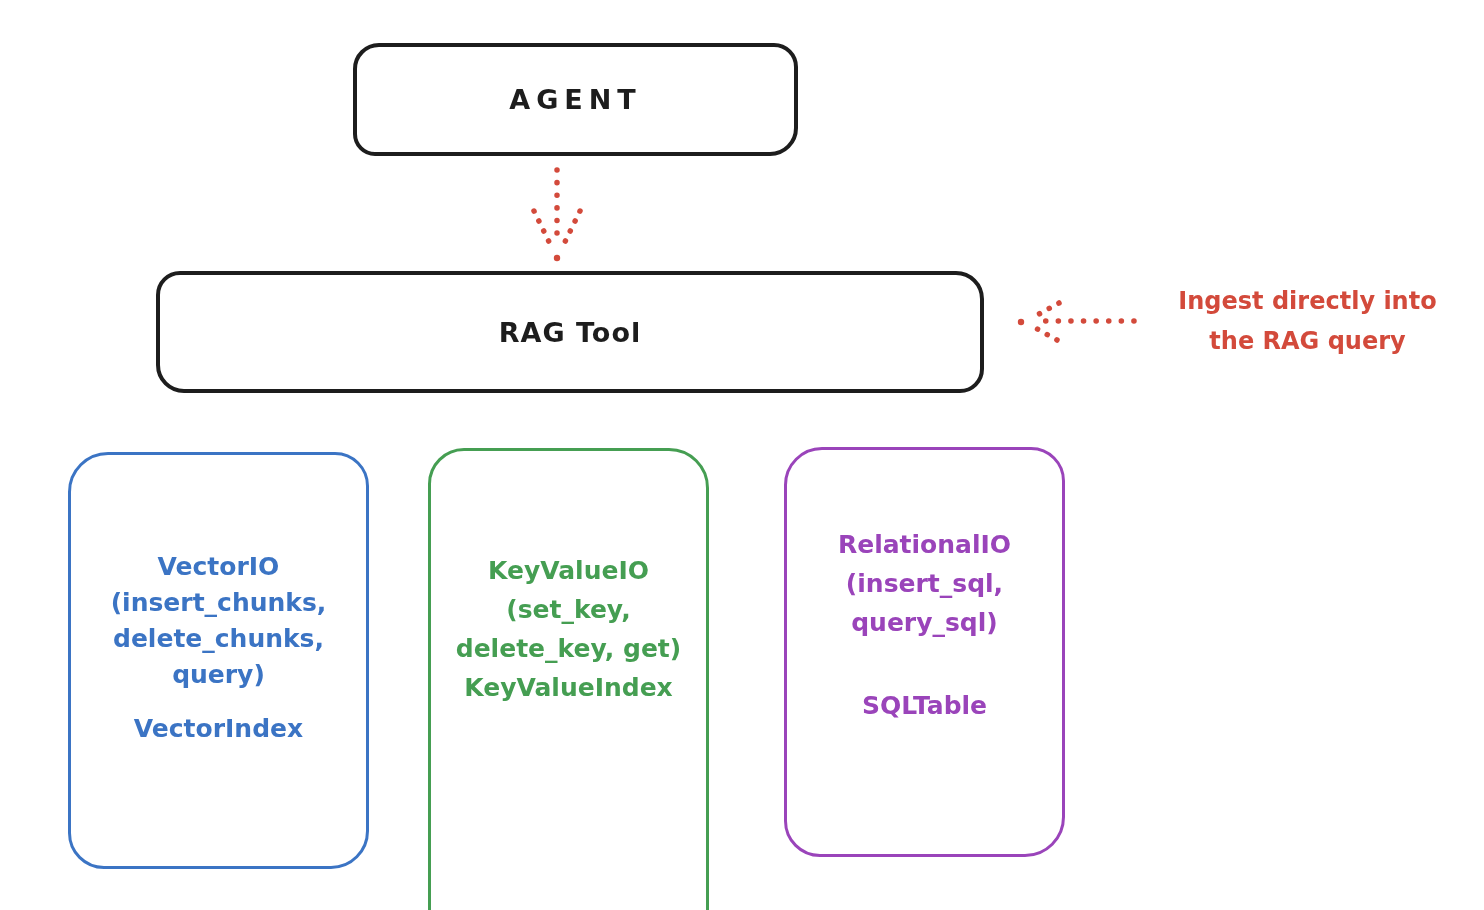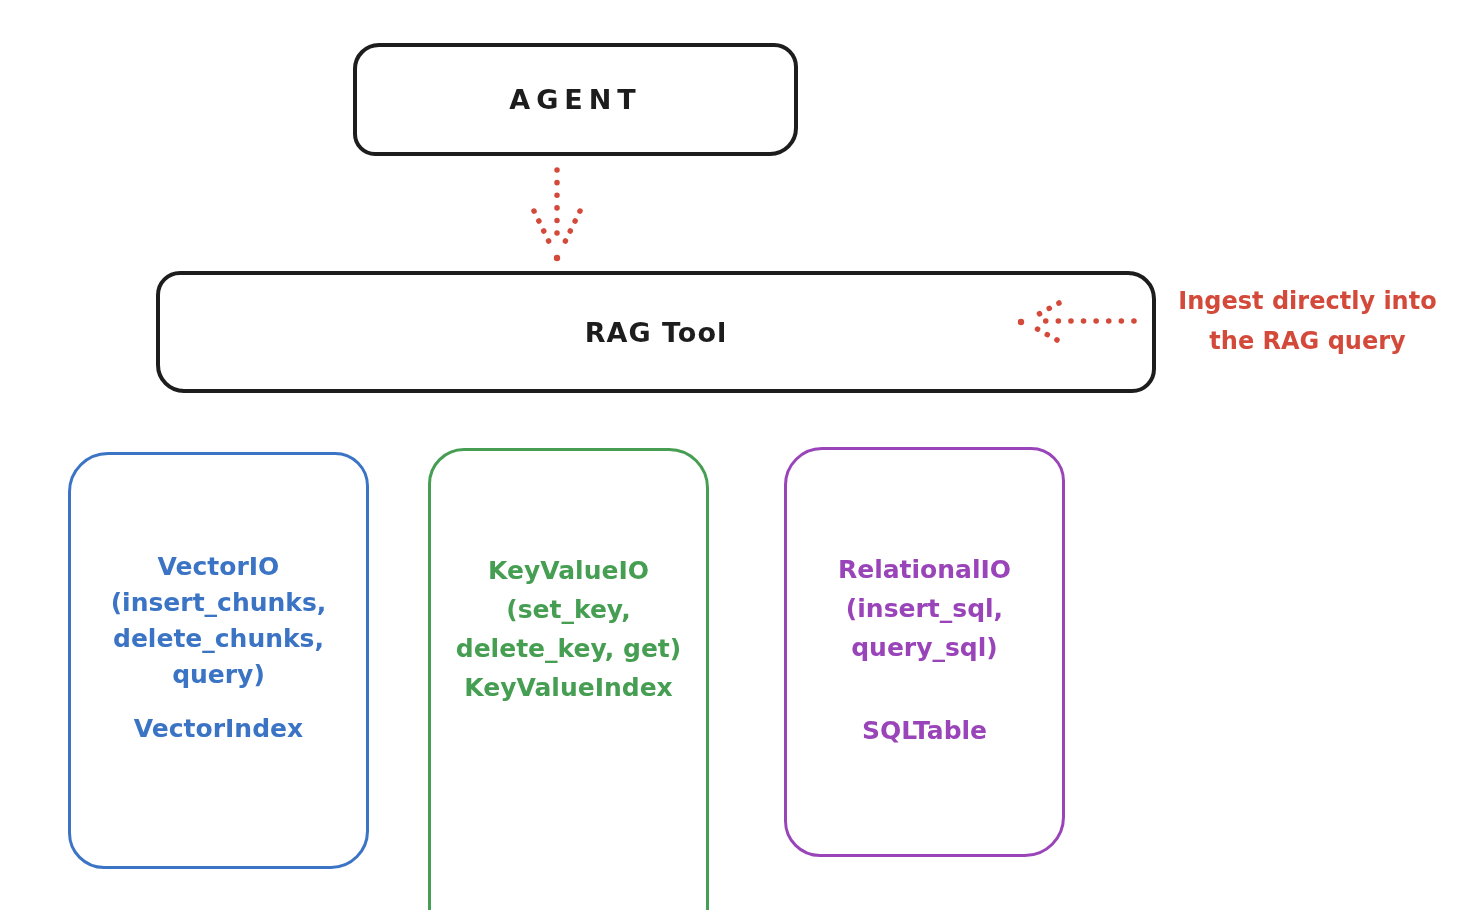--- a/index.html
+++ b/index.html
@@ -29,21 +29,21 @@
     display: flex; align-items: center; justify-content: center;
   }
   .agent-box {
     left: 353px; top: 43px; width: 445px; height: 113px;
     border: 4px solid var(--ink);
     border-radius: 26px 24px 28px 22px;
     color: var(--ink);
     font-size: 27px; font-weight: 700; letter-spacing: 6px;
   }
   .rag-box {
-    left: 156px; top: 271px; width: 1000px; height: 122px;
+    left: 156px; top: 271px; width: 828px; height: 122px;
     border: 4px solid var(--ink);
     border-radius: 24px 28px 24px 28px;
     color: var(--ink);
     font-size: 27px; font-weight: 600; letter-spacing: 1px;
   }
 
   .store-box {
     position: absolute;
     background: #ffffff;
     display: flex; flex-direction: column; align-items: center;
@@ -68,21 +68,21 @@
     font-size: 25px; line-height: 39px;
     padding-top: 100px;
   }
   .store-green .index-line { }
   .store-purple {
     left: 784px; top: 447px; width: 281px; height: 410px;
     border: 3.5px solid var(--purple);
     border-radius: 38px 34px 40px 36px;
     color: var(--purple);
     font-size: 25px; line-height: 39px;
-    padding-top: 100px;
+    padding-top: 75px;
   }
   .store-purple .index-line { margin-top: 44px; }
 
   
   .annotation {
     position: absolute;
     left: 1135px; top: 281px; width: 345px;
     color: var(--red);
     font-size: 24px; font-weight: 700; line-height: 40px;
     text-align: center;

